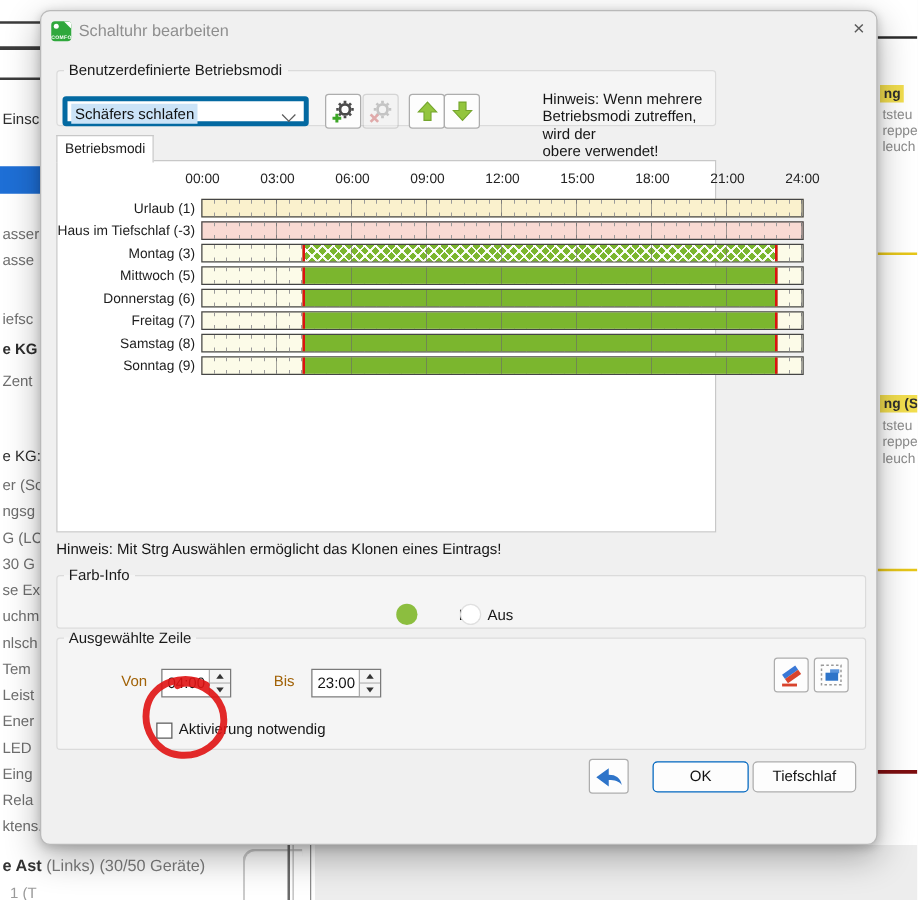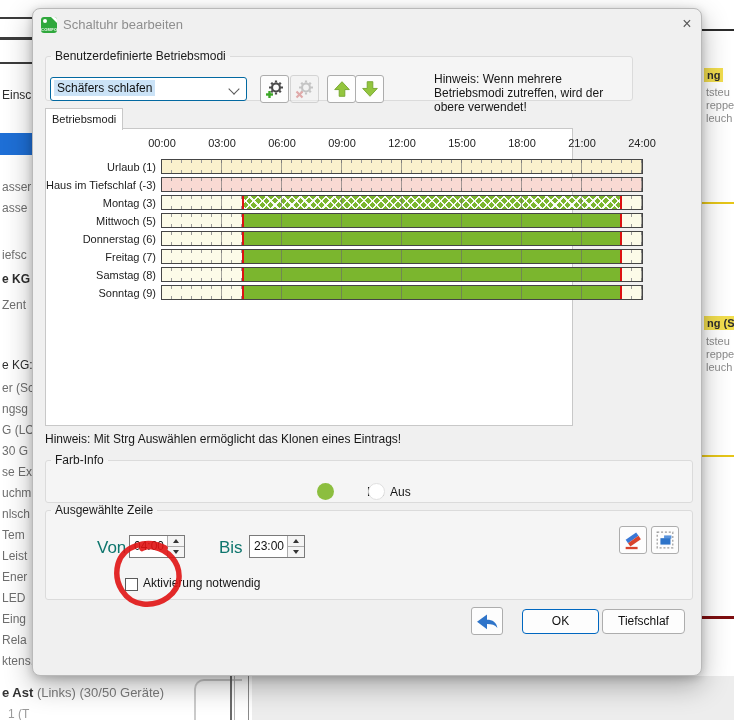--- a/index.html
+++ b/index.html
@@ -42,22 +42,22 @@
   .app-icon{position:absolute;left:8px;top:8px;width:16px;height:16px;background:#2FA83C;border-radius:3px;}
   .app-icon .dot{position:absolute;left:2px;top:2px;width:4px;height:4px;background:#fff;border-radius:50%;}
   .app-icon .fold{position:absolute;right:0;top:0;width:0;height:0;border-left:6px solid transparent;border-top:6px solid #fff;border-top-right-radius:3px;}
   .app-icon .comfo{position:absolute;left:0;right:0;bottom:1px;font-size:4px;color:#fff;text-align:center;font-weight:bold;letter-spacing:.3px;}
   .title-text{position:absolute;left:30px;top:0;line-height:32px;font-size:13px;color:#8E8E8E;}
   .close-btn{position:absolute;right:3px;top:4px;width:22px;height:22px;text-align:center;line-height:22px;font-size:16px;color:#5A5A5A;cursor:default;}
 
   fieldset{position:absolute;margin:0;padding:0;border:1px solid #DBDBDB;background:#F5F5F5;border-radius:3px;box-sizing:border-box;}
   legend{font-size:12px;color:#1A1A1A;padding:0 4px;margin-left:5px;}
 
-  .f1{left:12px;top:40px;width:588px;height:52px;}
-  .combo{position:absolute;left:4px;top:14px;width:197px;height:24px;background:#fff;border:1px solid #0369a1;border-radius:3px;box-sizing:border-box;}
+  .f1{left:12px;top:40px;width:528px;height:52px;}
+  .combo{position:absolute;left:4px;top:14px;width:197px;height:24px;background:#fff;border:4px solid #0369a1;border-radius:3px;box-sizing:border-box;}
   .combo-val{position:absolute;left:3px;top:2px;font-size:12px;color:#111;background:#CBE3F7;padding:1px 3px;white-space:nowrap;}
   .chev{position:absolute;right:8px;top:7px;width:7px;height:7px;border-right:1.5px solid #5A5A5A;border-bottom:1.5px solid #5A5A5A;transform:rotate(45deg);}
   .tool-btn{position:absolute;top:12px;width:29px;height:28px;background:#FDFDFD;border:1px solid #ADADAD;border-radius:3px;box-sizing:border-box;display:flex;align-items:center;justify-content:center;}
   .tool-btn.disabled{opacity:.45;background:#F2F2F2;}
   .mode-hint{position:absolute;left:388px;top:9px;font-size:12px;color:#161616;line-height:14px;}
 
   .tab{position:absolute;left:12px;top:99px;height:21px;line-height:21px;padding:0 6px;background:#fff;
     border:1px solid #C8C8C8;border-bottom:none;font-size:11px;color:#1A1A1A;z-index:3;}
   .panel{position:absolute;left:12px;top:119px;width:528px;height:298px;background:#fff;border:1px solid #C8C8C8;box-sizing:border-box;z-index:2;}
   .time-axis{position:absolute;left:0;top:8px;right:0;height:14px;}
@@ -76,21 +76,21 @@
 
   .f2{left:12px;top:444px;width:648px;height:50px;}
   .dot{position:absolute;width:17px;height:17px;border-radius:50%;}
   .dot.on{left:271px;top:16px;}
   .dot.off{left:322px;top:16px;border:1px solid #E0E0E0;box-sizing:border-box;}
   .leg-txt{position:absolute;top:18px;font-size:12px;color:#161616;}
   .leg-txt.on{left:293px;margin-left:28px;}
   .leg-txt.off{left:344px;}
 
   .f3{left:12px;top:494px;width:648px;height:97px;}
-  .fld-label{position:absolute;font-size:17px;color:#0f766e;}
+  .fld-label{position:absolute;font-size:12px;color:#a16207;}
   .spinner{position:absolute;width:56px;height:23px;background:#fff;border:1px solid #7A7A7A;box-sizing:border-box;display:flex;}
   .spin-val{flex:1;font-size:12px;color:#111;line-height:21px;padding-left:4px;}
   .spin-btns{width:16px;border-left:1px solid #ACACAC;display:flex;flex-direction:column;}
   .spin-btns .sb{flex:1;display:flex;align-items:center;justify-content:center;background:#F4F4F4;}
   .spin-btns .sb:first-child{border-bottom:1px solid #ACACAC;}
   .tri-up{width:0;height:0;border-left:3px solid transparent;border-right:3px solid transparent;border-bottom:4px solid #333;}
   .tri-dn{width:0;height:0;border-left:3px solid transparent;border-right:3px solid transparent;border-top:4px solid #333;}
   .icon-btn{position:absolute;top:9px;width:28px;height:28px;background:#FDFDFD;border:1px solid #ADADAD;border-radius:3px;box-sizing:border-box;display:flex;align-items:center;justify-content:center;}
   .checkbox{position:absolute;left:79px;top:61px;width:13px;height:13px;background:#fff;border:1px solid #5A5A5A;box-sizing:border-box;}
   .cb-label{position:absolute;left:97px;top:59px;font-size:12px;color:#161616;}

